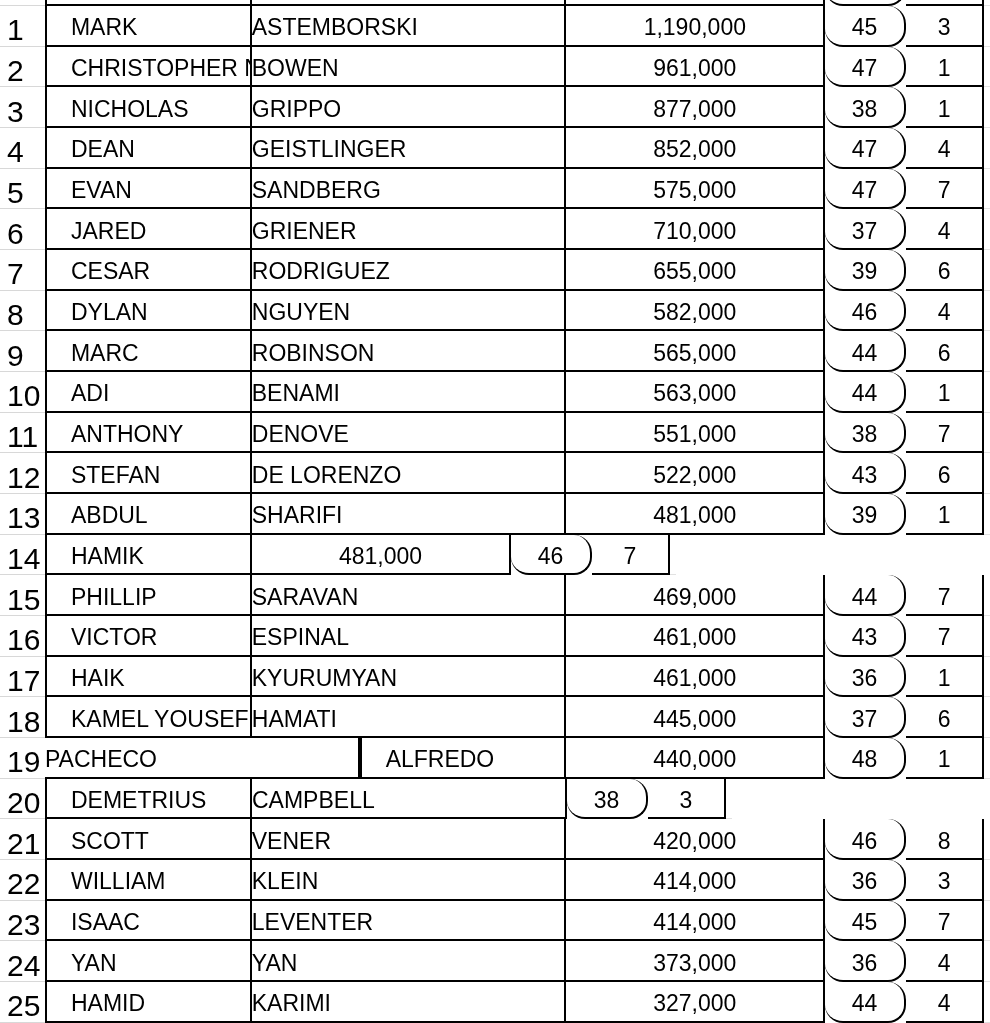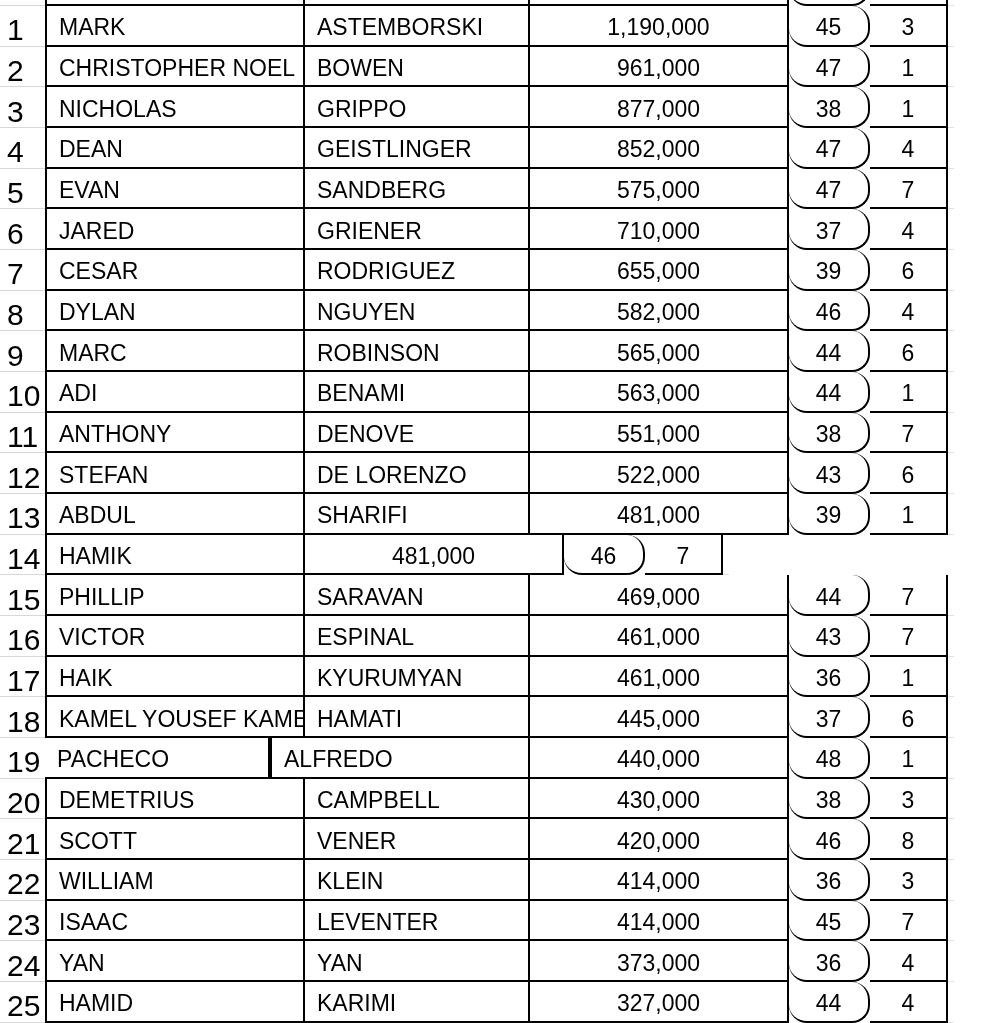--- a/index.html
+++ b/index.html
@@ -52,22 +52,22 @@
     display: flex;
     align-items: flex-end;
     font-size: 23px;
     line-height: 1.1;
     color: #000000;
     white-space: nowrap;
     overflow: hidden;
     padding-bottom: 4px;
   }
   .cell.first-edge { border-left: 2px solid #000000; }
-  .c-first { width: 260px; justify-content: flex-start; padding-left: 12px; }
-  .c-last  { width: 225px; justify-content: flex-start; padding-left: 12px; }
+  .c-first { width: 207px; justify-content: flex-start; padding-left: 24px; }
+  .c-last  { width: 315px; justify-content: flex-start; padding-left: 0; }
   .c-amount{ width: 259px; justify-content: center; }
   .c-num1  { width: 81px;  justify-content: center; border-radius: 18px; }
   .c-num2  { width: 78px;  justify-content: center; }
   
   .right-stub {
     box-sizing: border-box;
     width: 6px;
     border-bottom: 1px solid #e2e2e2;
   }
 </style>
@@ -273,21 +273,20 @@
     <div class="cell c-amount f-amount">440,000</div>
     <div class="cell c-num1 f-numa">48</div>
     <div class="cell c-num2 f-numb">1</div>
     <div class="right-stub"></div>
   </div>
 
   <div class="row">
     <div class="rownum f-rowno">20</div>
     <div class="cell c-first first-edge f-first">DEMETRIUS</div>
     <div class="cell c-last f-last">CAMPBELL</div>
-    <div class="cell c-amount f-amount">430,000</div>
     <div class="cell c-num1 f-numa">38</div>
     <div class="cell c-num2 f-numb">3</div>
     <div class="right-stub"></div>
   </div>
 
   <div class="row">
     <div class="rownum f-rowno">21</div>
     <div class="cell c-first first-edge f-first">SCOTT</div>
     <div class="cell c-last f-last">VENER</div>
     <div class="cell c-amount f-amount">420,000</div>

